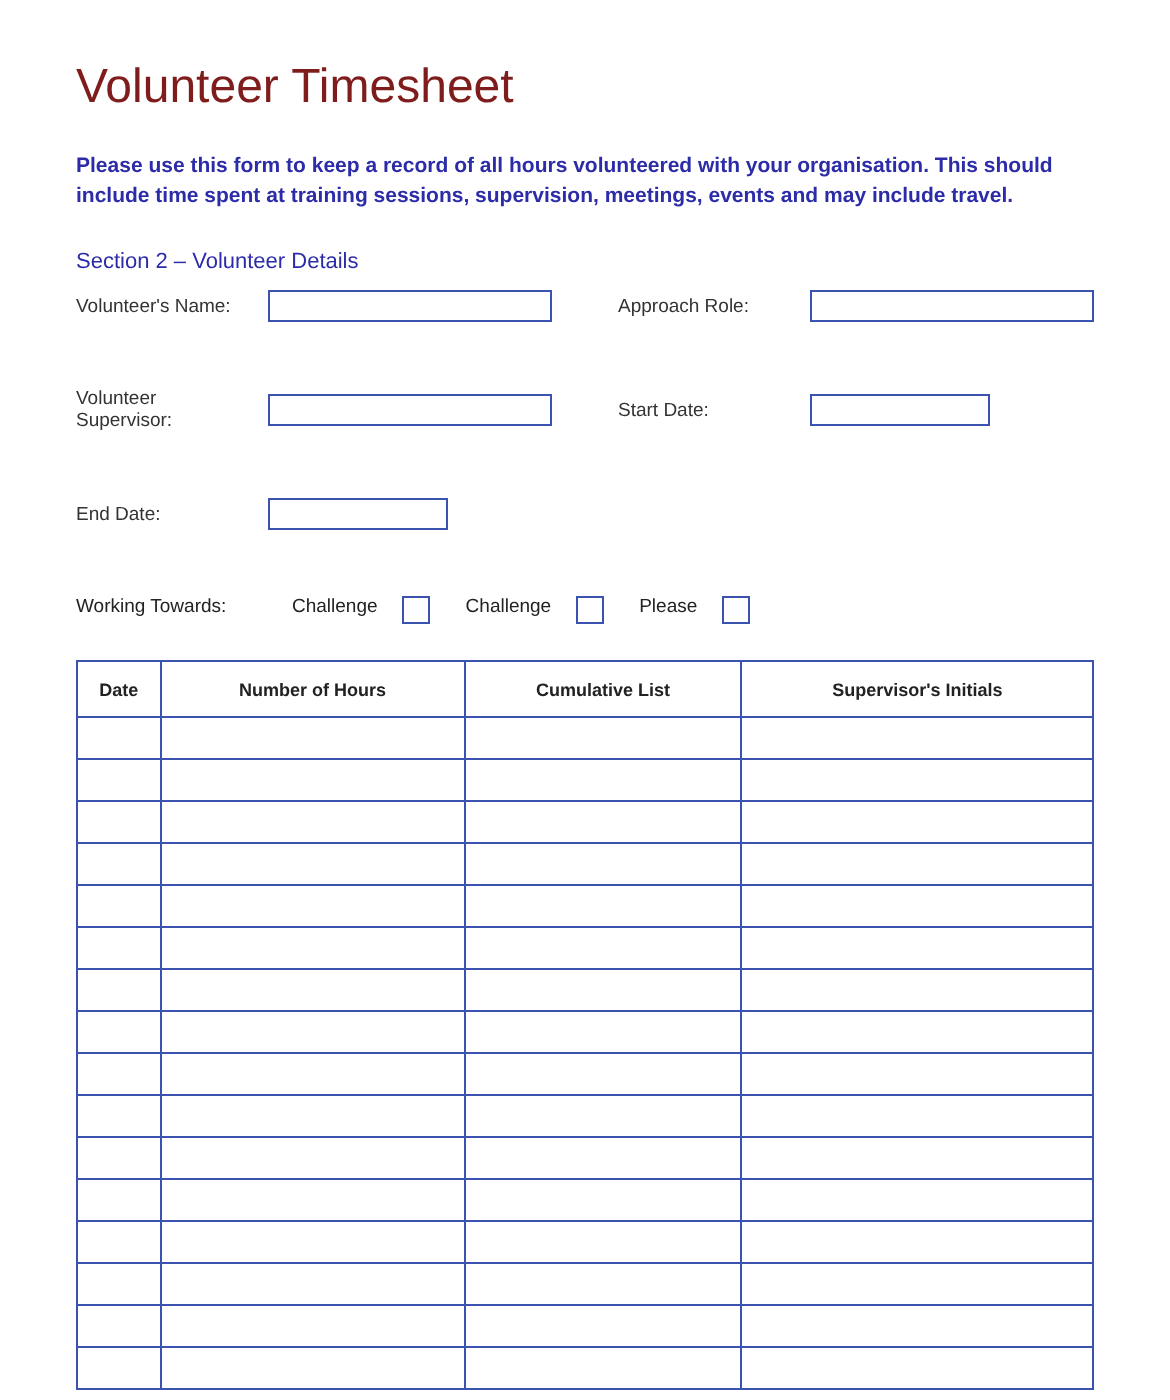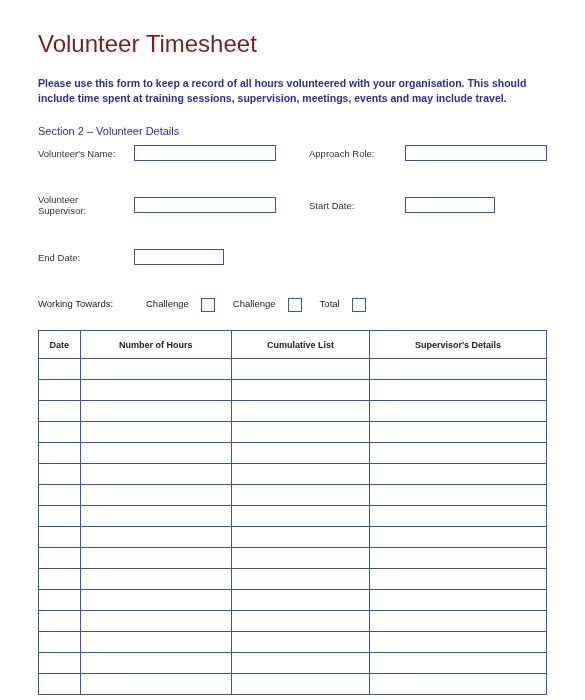--- a/index.html
+++ b/index.html
@@ -118,33 +118,33 @@
   <div class="field">
     <label>End Date:</label>
     <span class="box box-med"></span>
   </div>
   <div class="row-full">
     <label>Working Towards:</label>
     <span class="chk-label">Challenge</span>
     <span class="chk"></span>
     <span class="chk-label">Challenge</span>
     <span class="chk"></span>
-    <span class="chk-label">Total</span>
+    <span class="chk-label">Please</span>
     <span class="chk"></span>
   </div>
 </div>
 
 <div class="section2">
   <table>
     <thead>
       <tr>
         <th>Date</th>
         <th>Number of Hours</th>
         <th>Cumulative List</th>
-        <th>Supervisor's Details</th>
+        <th>Supervisor's Initials</th>
       </tr>
     </thead>
     <tbody id="tbody">
         <tr>
           <td></td>
           <td></td>
           <td></td>
           <td></td>
         </tr>
         <tr>

